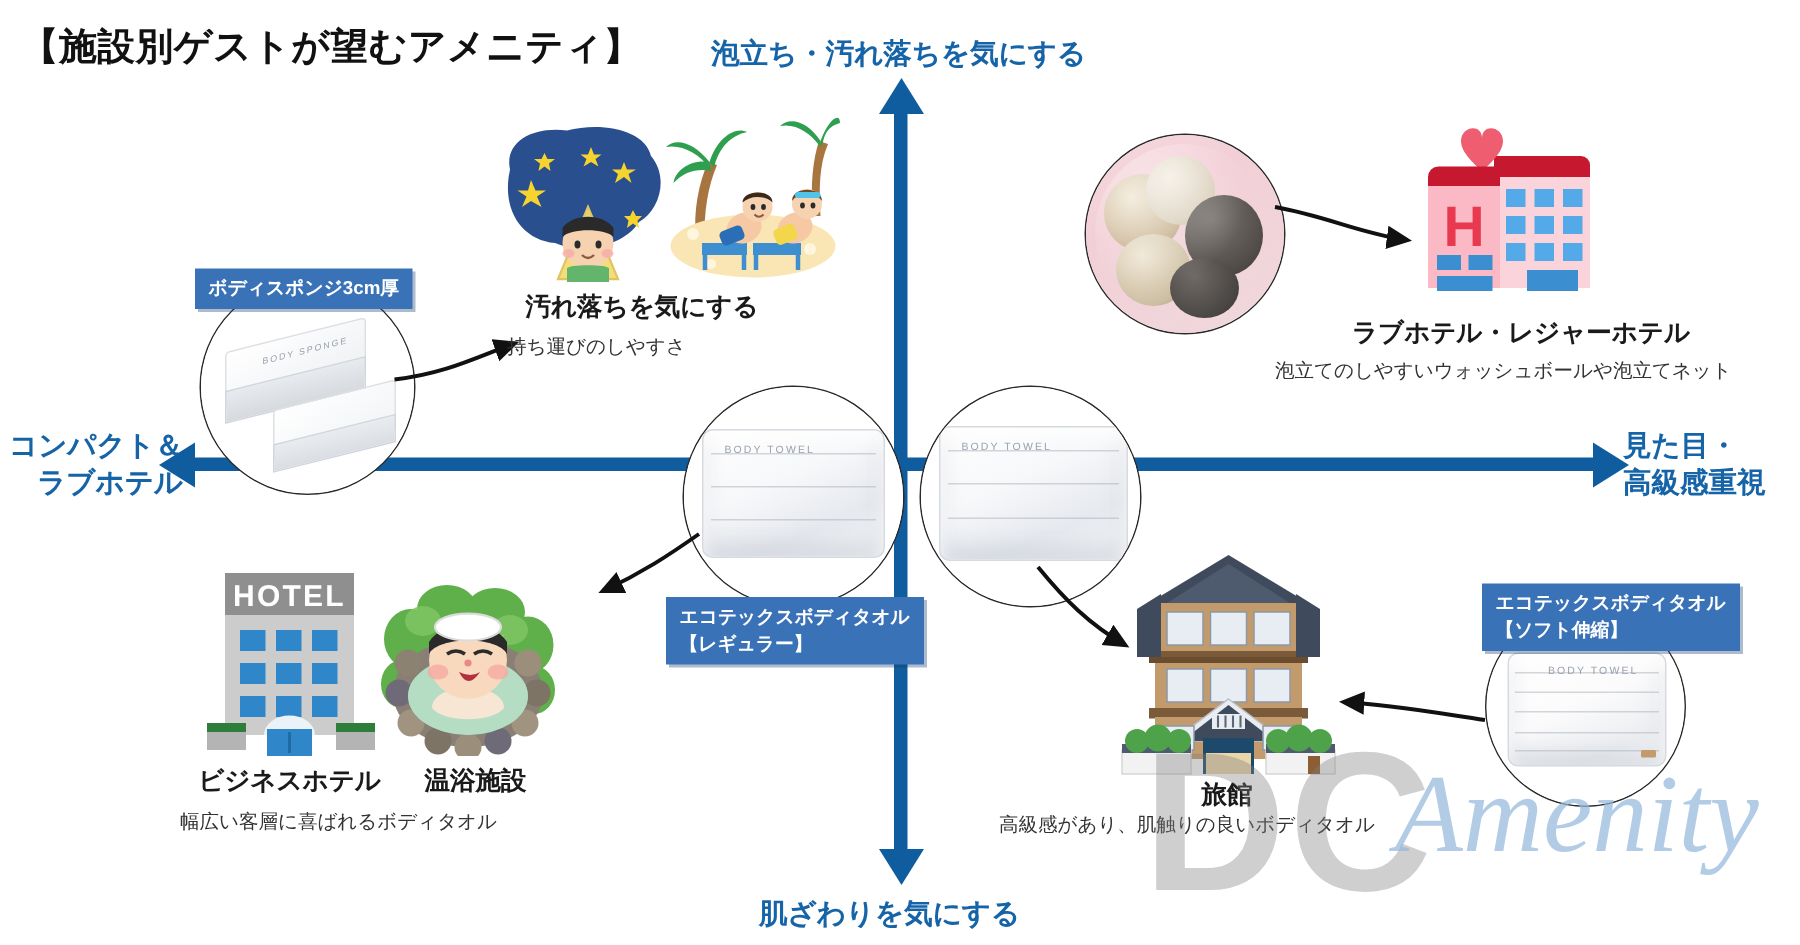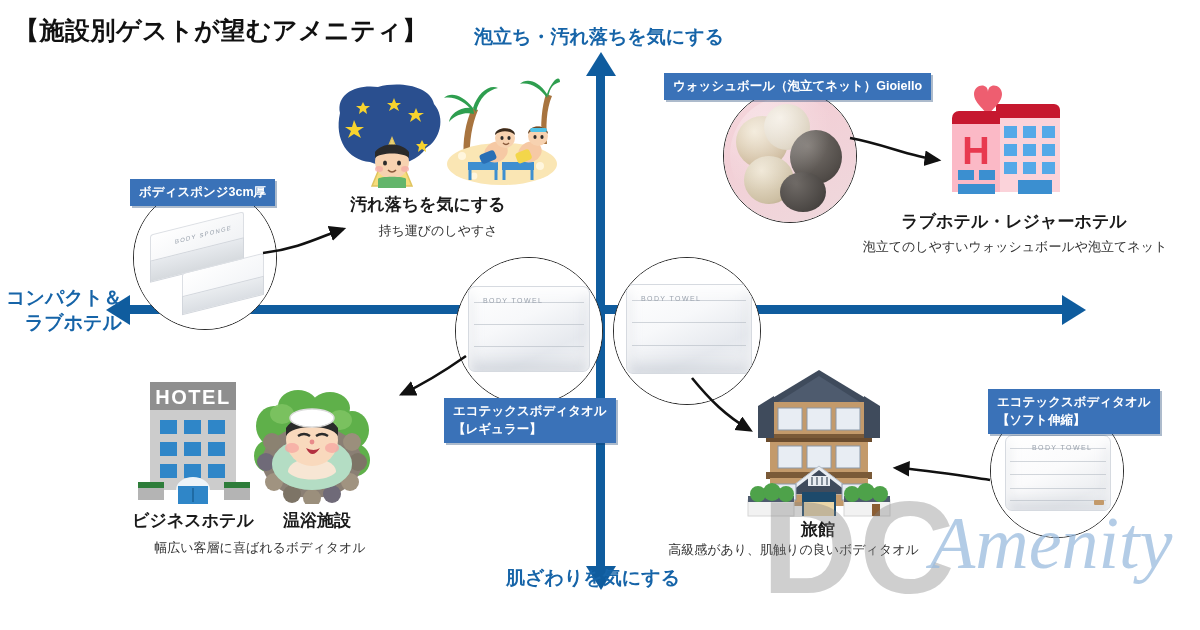--- a/index.html
+++ b/index.html
@@ -77,21 +77,21 @@
 
   
   .axis-label {
     color: #1664a8;
     font-weight: bold;
     font-size: 19px;
     line-height: 1.3;
     white-space: nowrap;
   }
   #axis-label-top  { left: 474px; top: 25px; }
-  #axis-label-bottom { left: 506px; top: 566px; text-align: right; }
+  #axis-label-bottom { left: 506px; top: 598px; text-align: right; }
   #axis-label-left {
     left: 6px; top: 286px;
     text-align: right;
     width: 116px;
   }
   #axis-label-right {
     left: 1082px; top: 286px;
     text-align: left;
     width: 118px;
   }
@@ -113,21 +113,21 @@
     font-size: 17px;
     font-weight: bold;
     color: #1a1a1a;
     white-space: nowrap;
     text-align: center;
   }
   .facility-desc {
     font-size: 13px;
     color: #333333;
     white-space: nowrap;
-    text-align: center;
+    text-align: left;
   }
 
   
   .photo-circle {
     border-radius: 50%;
     border: 1px solid #2a2a2a;
     overflow: hidden;
     background: #ffffff;
   }
 
@@ -187,20 +187,24 @@
   <div class="abs arrow" id="arrow-up"></div>
   <div class="abs arrow" id="arrow-down"></div>
   <div class="abs arrow" id="arrow-left"></div>
   <div class="abs arrow" id="arrow-right"></div>
 
   <div class="abs axis-label" id="axis-label-top">泡立ち・汚れ落ちを気にする</div>
   <div class="abs axis-label" id="axis-label-bottom">肌ざわりを気にする</div>
   <div class="abs axis-label" id="axis-label-left">
     <div>コンパクト＆</div>
     <div>ラブホテル</div>
+  </div>
+  <div class="abs axis-label" id="axis-label-right">
+    <div>見た目・</div>
+    <div>高級感重視</div>
   </div>
 
   <div class="abs photo-circle" style="left:133px; top:186px; width:142px; height:142px;">
     <div style="position:absolute; inset:0; background:#ffffff;"></div>
 
     <div style="position:absolute; left:16px; top:36px; width:92px; height:36px;
                 background:linear-gradient(160deg,#ffffff,#eef0f3);
                 border:1px solid #dcdfe4; transform:skewY(-14deg); border-radius:3px;"></div>
     <div style="position:absolute; left:16px; top:62px; width:92px; height:20px;
                 background:linear-gradient(180deg,#e7eaee,#d6dade);
@@ -313,21 +317,20 @@
     <div style="position:absolute; left:66px; top:40px; width:52px; height:54px; border-radius:50%;
                 background:radial-gradient(circle at 35% 30%, #7b7570, #514c48 70%, #3b3734);"></div>
     <div style="position:absolute; left:20px; top:66px; width:50px; height:48px; border-radius:50%;
                 background:radial-gradient(circle at 35% 30%, #efe6d4, #cdbfa3 70%, #a89475);"></div>
     <div style="position:absolute; left:56px; top:82px; width:46px; height:40px; border-radius:50%;
                 background:radial-gradient(circle at 35% 30%, #6f6a66, #4a4643 70%, #343130);"></div>
     <div style="position:absolute; left:6px; top:6px; width:118px; height:118px; border-radius:50%;
                 background:radial-gradient(circle at 30% 24%, rgba(255,255,255,0.38), rgba(255,255,255,0) 55%);"></div>
   </div>
 
-  <div class="abs tag" style="left:664px; top:73px;">ウォッシュボール（泡立てネット）Gioiello</div>
 
   <svg class="conn" style="left:846px; top:130px; width:112px; height:48px;">
     <defs>
       <marker id="ah2" markerWidth="7" markerHeight="7" refX="5.2" refY="3" orient="auto">
         <path d="M0,0 L6.5,3 L0,6 z" fill="#111"></path>
       </marker>
     </defs>
     <path d="M4,8 C38,14 62,26 92,30" stroke="#111" stroke-width="2.6" fill="none" marker-end="url(#ah2)"></path>
   </svg>
 

